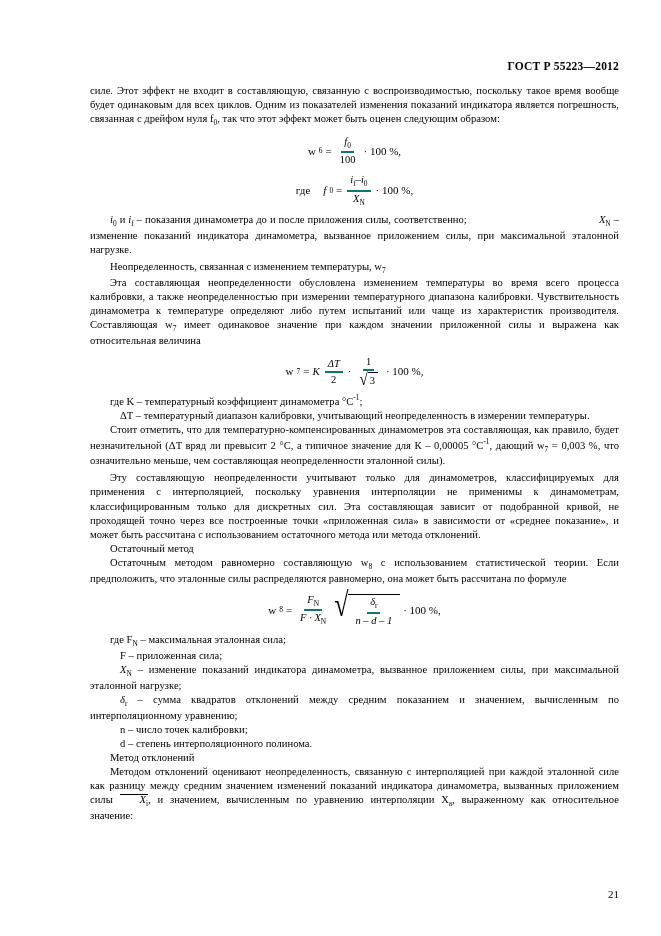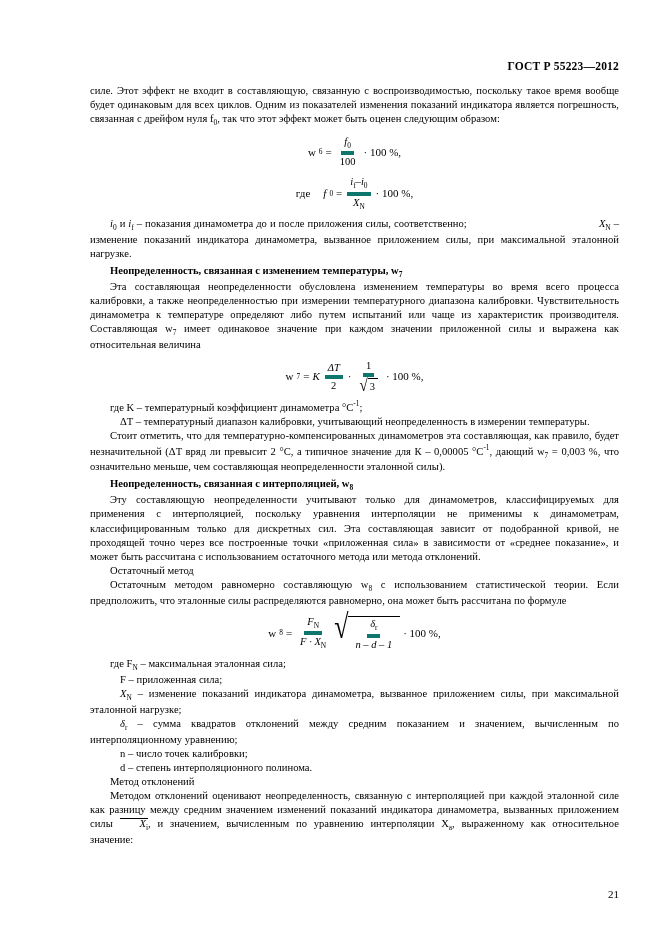--- a/index.html
+++ b/index.html
@@ -36,21 +36,21 @@
     margin-left: 48px;
   }
   p {
     margin: 0;
     text-indent: 0;
   }
   p.ind {
     text-indent: 20px;
   }
   .bold {
-    font-weight: bold;
+    font-weight: normal;
   }
   .sub {
     font-size: 7.4px;
     vertical-align: sub;
   }
   .sup {
     font-size: 7.4px;
     vertical-align: super;
   }
   .formula {
@@ -68,21 +68,21 @@
   .frac {
     display: inline-flex;
     flex-direction: column;
     align-items: center;
     vertical-align: middle;
     margin: 0 2px;
     font-size: 10.5px;
   }
   .frac .num {
     padding: 0 3px 1px 3px;
-    border-bottom: 4px solid #0f766e;
+    border-bottom: 2px solid #0f766e;
     line-height: 1.12;
   }
   .frac .den {
     padding: 1px 3px 0 3px;
     line-height: 1.12;
     text-align: center;
   }
   .sqrt {
     display: inline-flex;
     align-items: stretch;
@@ -199,21 +199,20 @@
     </div>
 
     <p class="ind"><span>где K – температурный коэффициент динамометра °С</span><span class="sup">-1</span><span>;</span></p>
 
     <p style="text-indent:30px">ΔT – температурный диапазон калибровки, учитывающий неопределенность в измерении температуры.</p>
 
     <p class="ind"><span>Стоит отметить, что для температурно-компенсированных динамометров эта составляющая, как правило, будет незначительной (ΔT вряд ли превысит 2 °С, а типичное значение для К – 0,00005 °С</span><span class="sup">-1</span><span>, дающий w</span><span class="sub">7</span><span> = 0,003 %, что означительно меньше, чем составляющая неопределенности эталонной силы).</span></p>
 
     <div class="small-gap"></div>
 
-    <p class="ind"><span class="bold">Неопределенность, связанная с интерполяцией, w</span><span class="bold sub">8</span></p>
 
     <p class="ind">Эту составляющую неопределенности учитывают только для динамометров, классифицируемых для применения с интерполяцией, поскольку уравнения интерполяции не применимы к динамометрам, классифицированным только для дискретных сил. Эта составляющая зависит от подобранной кривой, не проходящей точно через все построенные точки «приложенная сила» в зависимости от «среднее показание», и может быть рассчитана с использованием остаточного метода или метода отклонений.</p>
 
     <p class="ind">Остаточный метод</p>
 
     <p class="ind"><span>Остаточным методом равномерно составляющую w</span><span class="sub">8</span><span> с использованием статистической теории. Если предположить, что эталонные силы распределяются равномерно, она может быть рассчитана по формуле</span></p>
 
     <div class="formula">
       <span class="frm-row">
         <span class="wlab">w</span>

